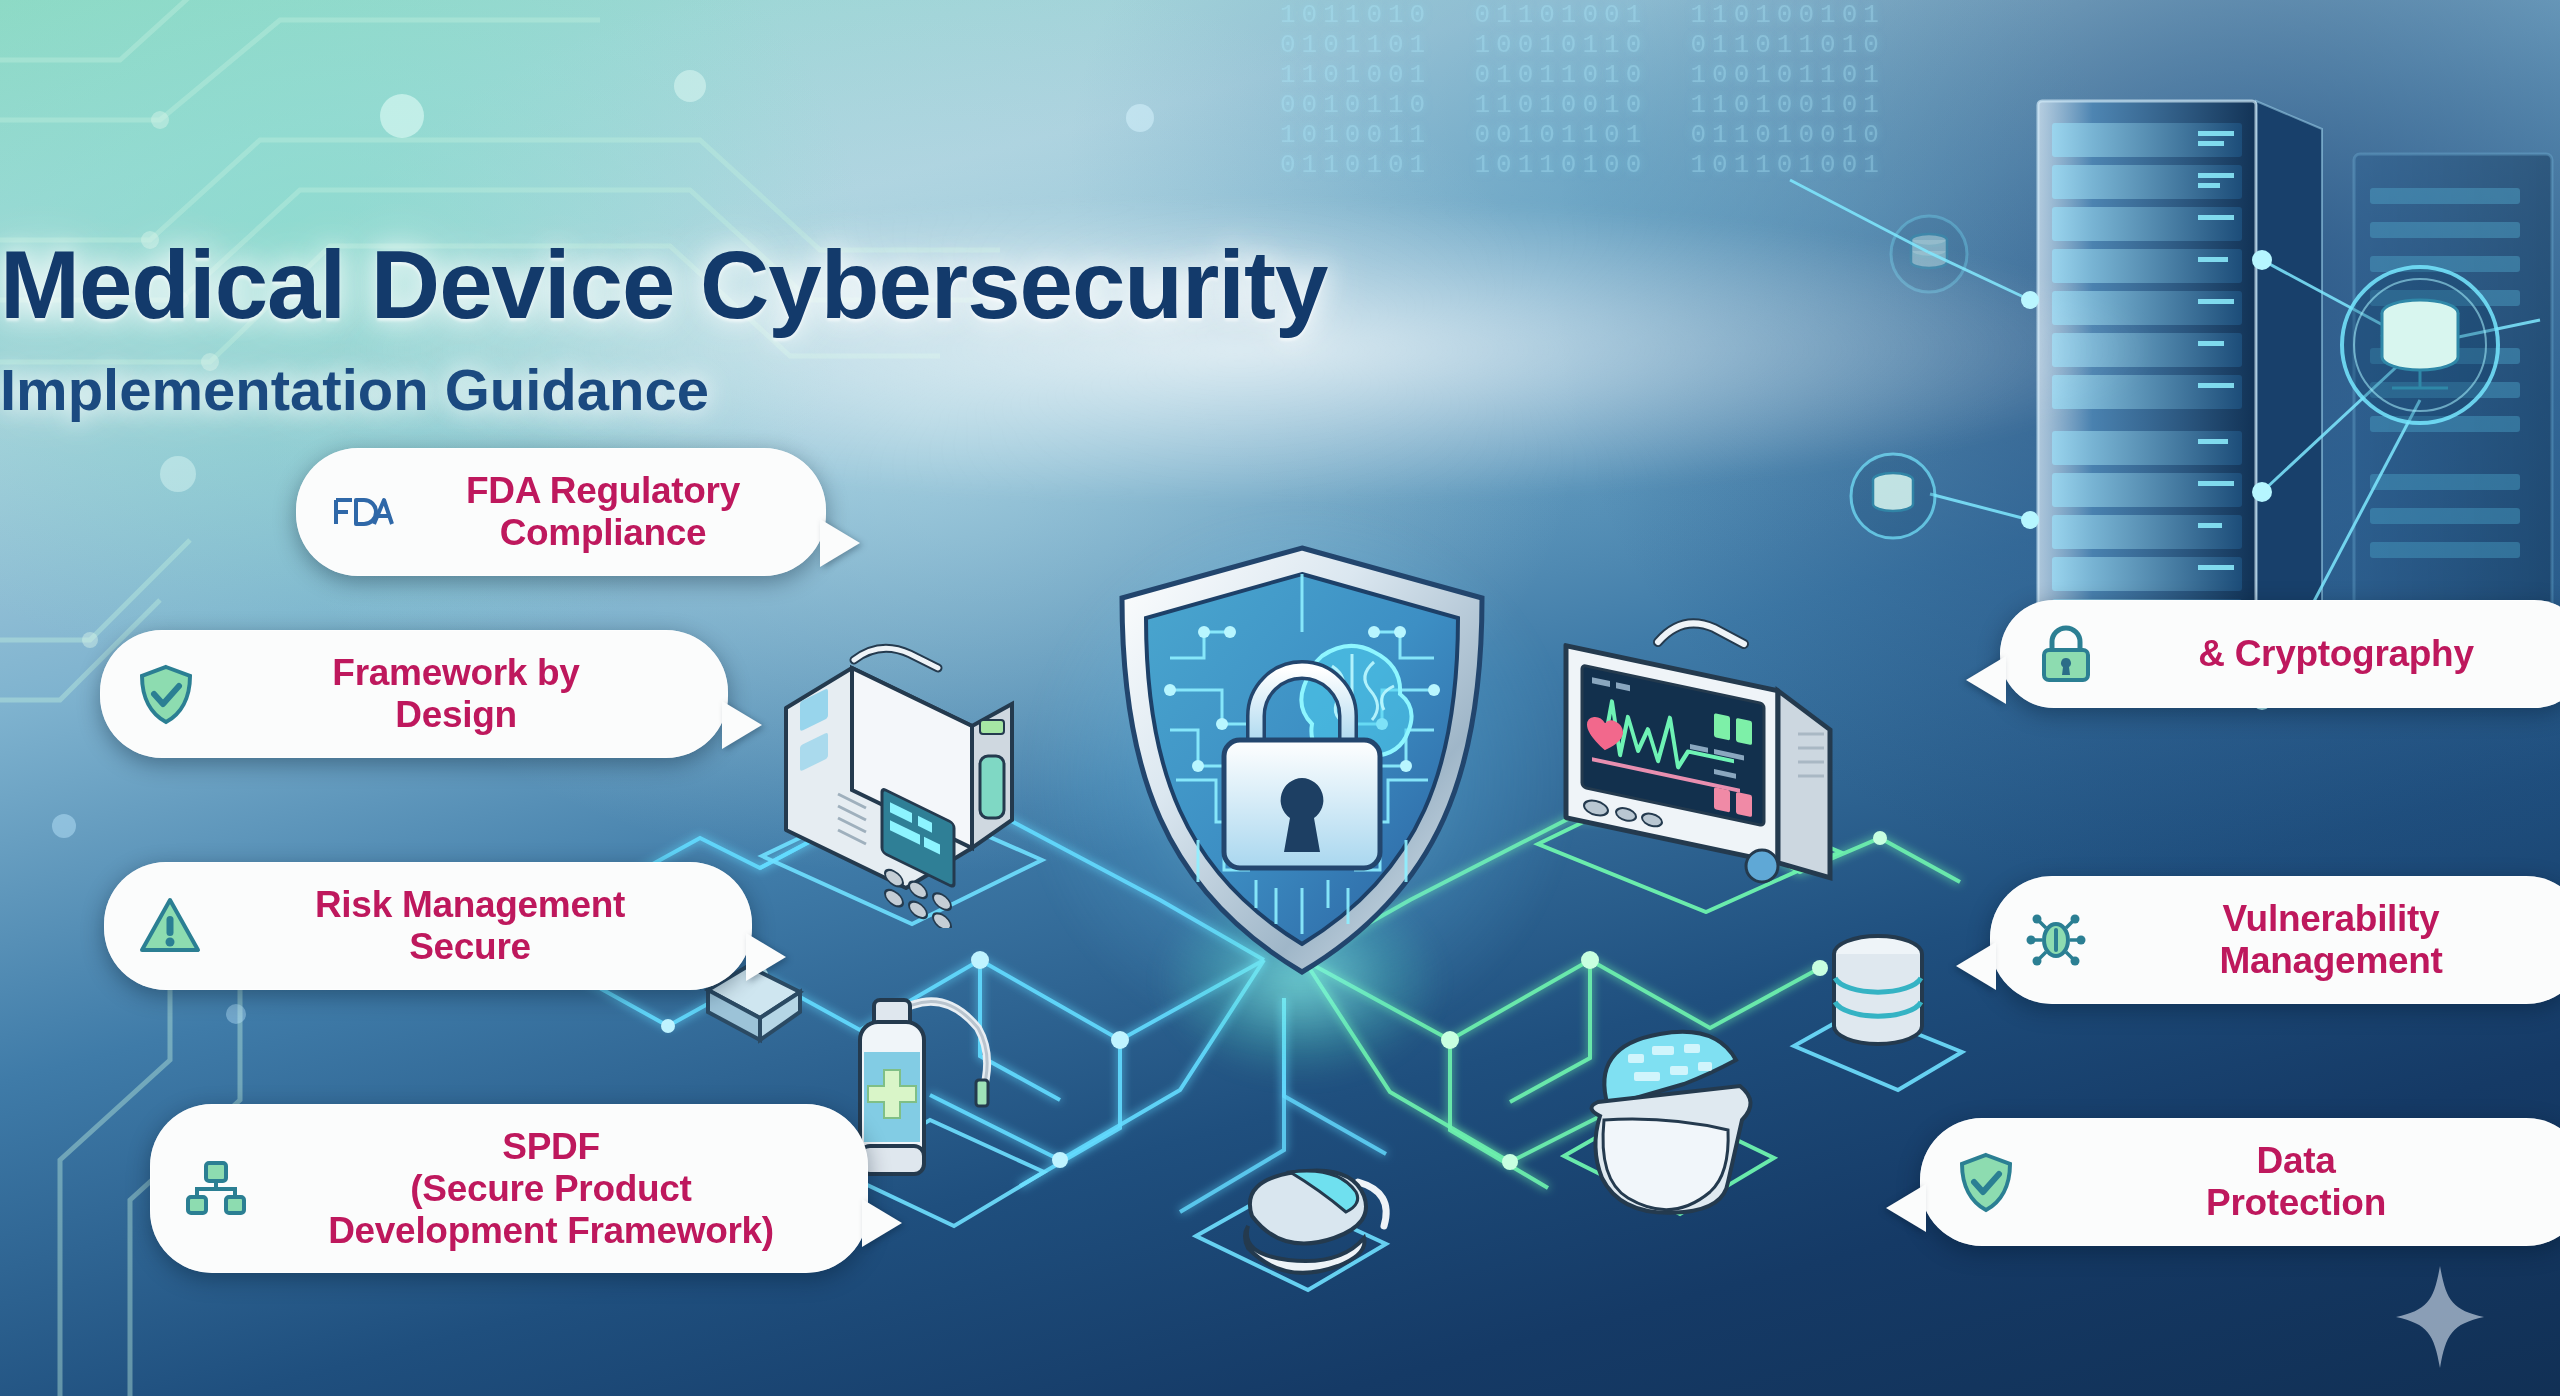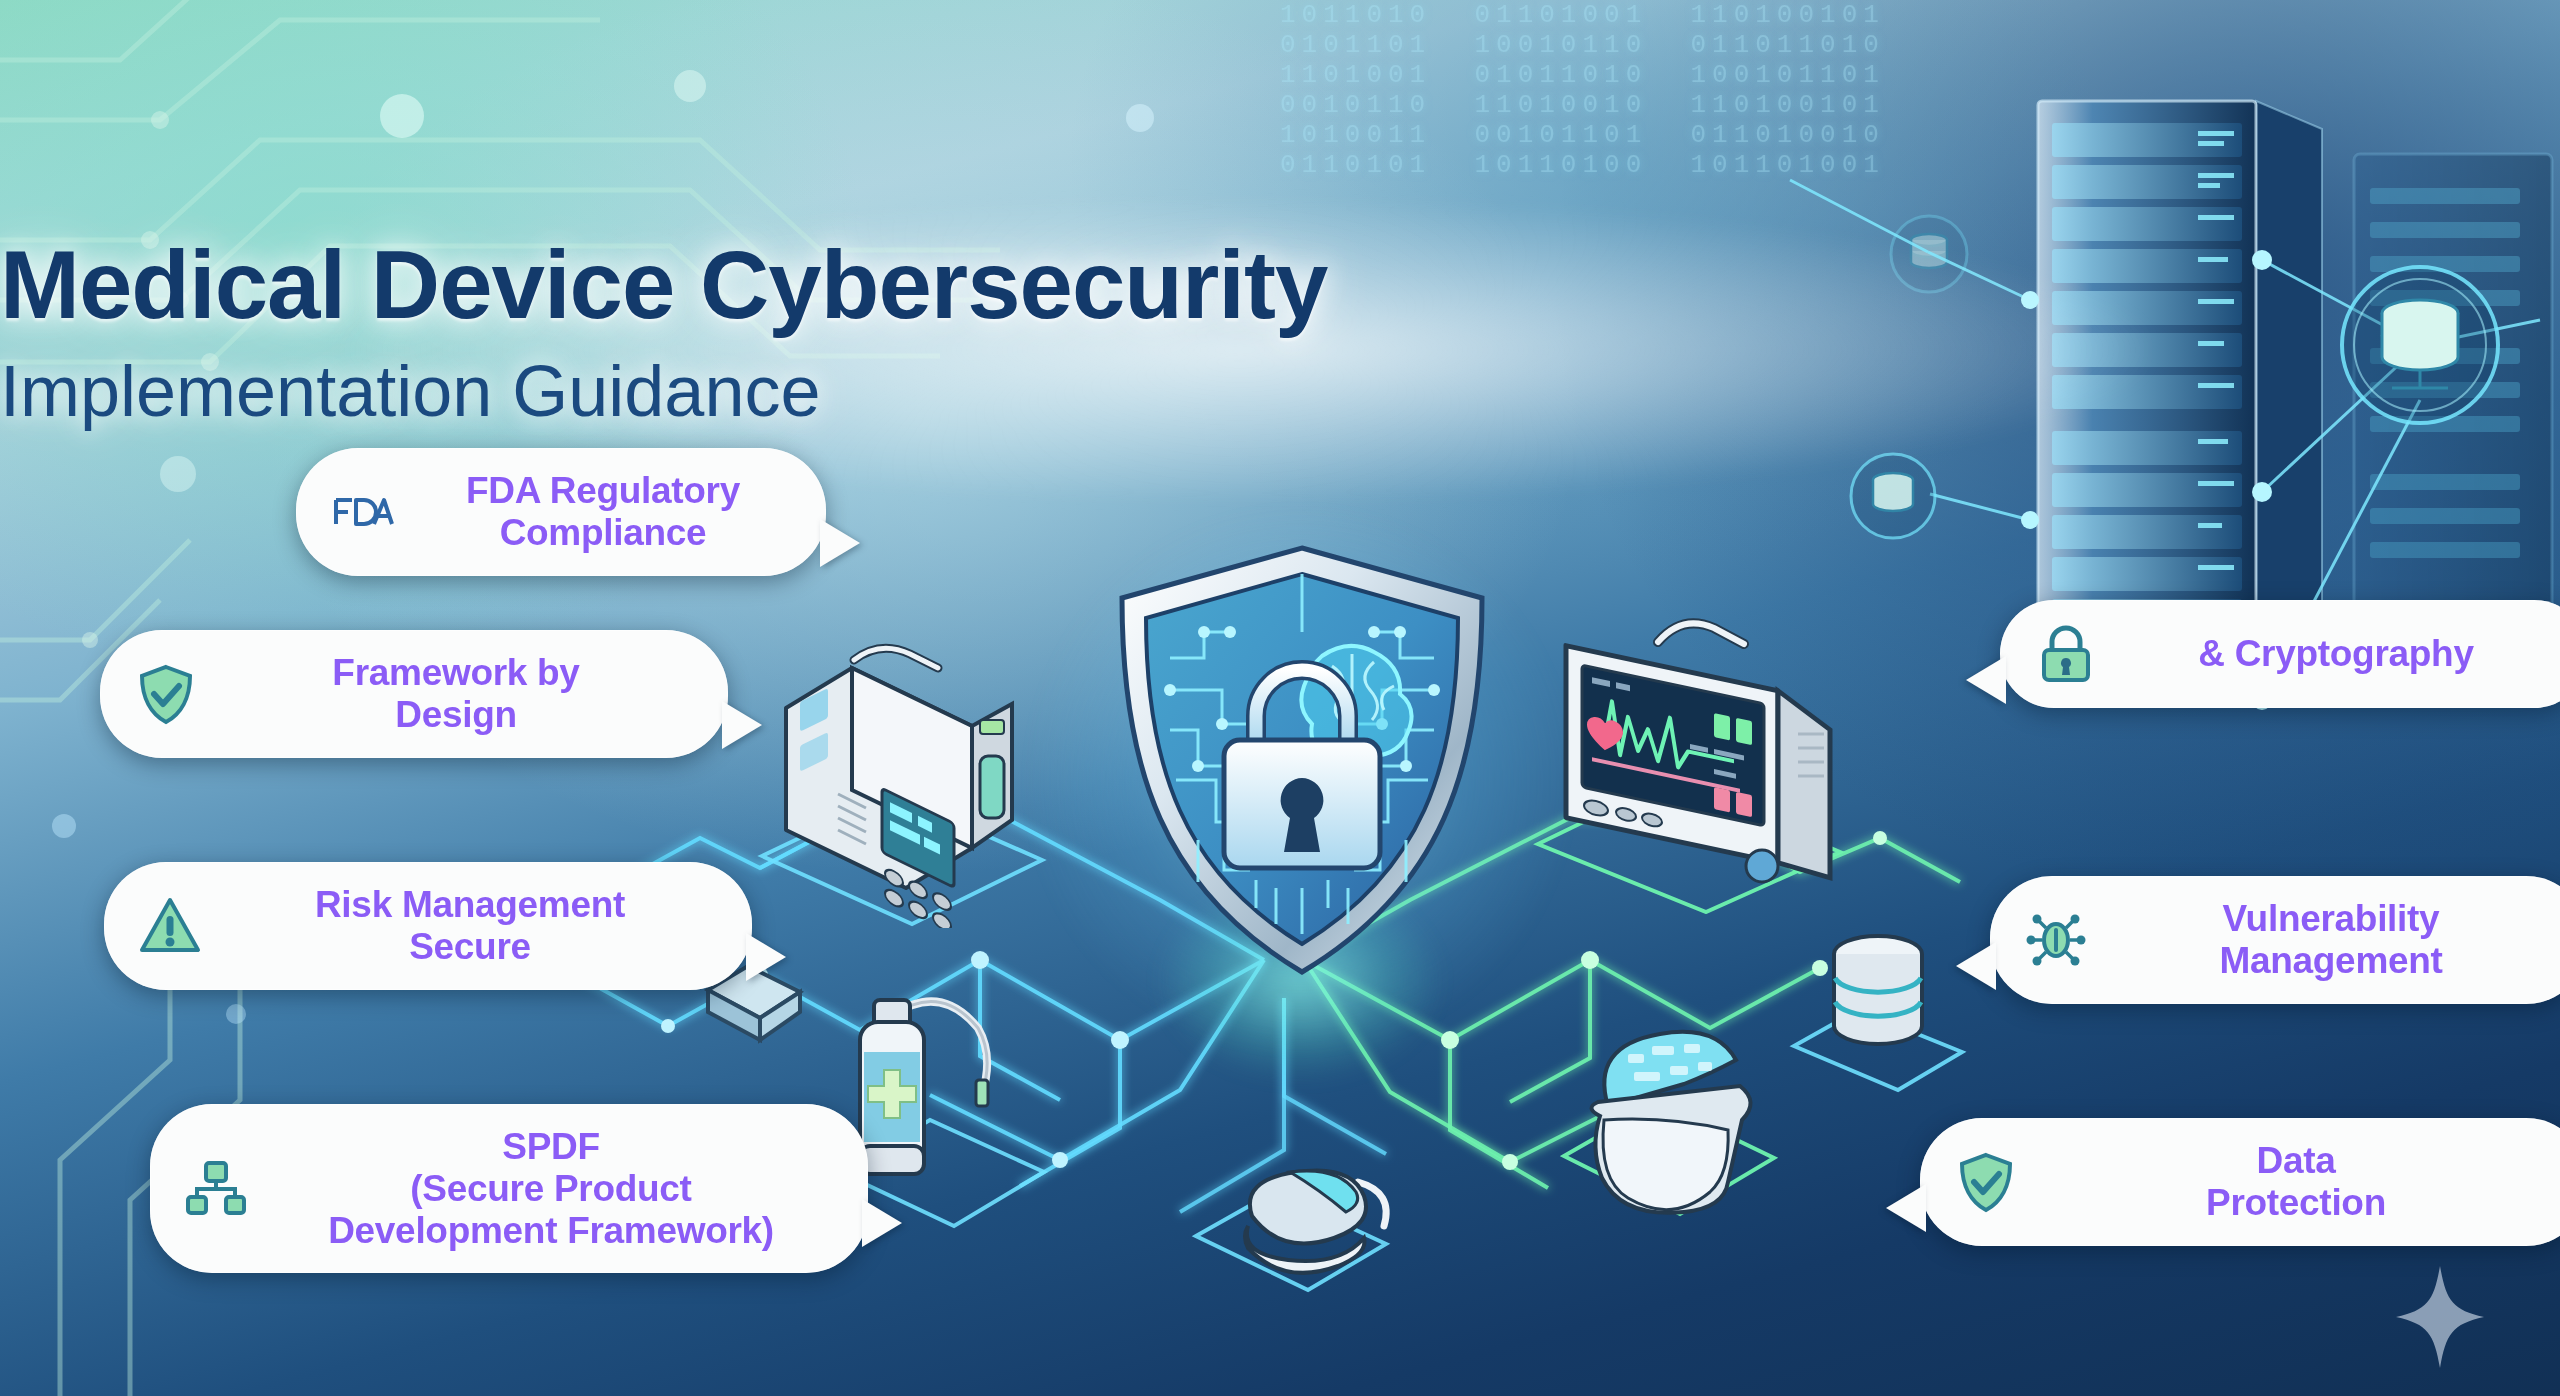--- a/index.html
+++ b/index.html
@@ -20,39 +20,39 @@
   
   #titleblock{
     position:absolute;left:0;right:0;top:236px;text-align:left;z-index:40;
   }
   #title{
     font-size:96px;font-weight:bold;color:#133a6b;letter-spacing:-1px;
     line-height:1.02;
     text-shadow:0 0 26px rgba(255,255,255,.95),0 0 52px rgba(255,255,255,.75),0 3px 3px rgba(255,255,255,.6);
   }
   #subtitle{
-    margin-top:16px;font-size:72px;font-weight:normal;color:#1b4a80;
+    margin-top:22px;font-size:58px;font-weight:bold;color:#1b4a80;
     text-shadow:0 0 22px rgba(255,255,255,.95),0 0 46px rgba(255,255,255,.7);
   }
   
   #titleglow{
     position:absolute;left:330px;top:200px;width:1820px;height:300px;
     background:radial-gradient(ellipse at center, rgba(255,255,255,.70) 0%, rgba(255,255,255,.28) 42%, rgba(255,255,255,0) 72%);
     filter:blur(8px);z-index:30;
   }
 
   
   .bubble{
     position:absolute;z-index:60;display:flex;align-items:center;gap:20px;
     background:#fbfcfc;border-radius:62px;padding:22px 34px;
     box-shadow:0 6px 22px rgba(0,20,40,.38), 0 0 0 1px rgba(255,255,255,.5) inset;
   }
   .bubble .ico{flex:0 0 auto;width:64px;height:64px;display:block;}
   .bubble .txt{
-    font-size:37px;font-weight:bold;color:#8b5cf6;line-height:1.13;
+    font-size:37px;font-weight:bold;color:#be185d;line-height:1.13;
     text-align:center;flex:1 1 auto;letter-spacing:-.3px;
   }
   .bubble .txt .l{display:block;}
   
   .bubble.tail-r::after{
     content:"";position:absolute;right:-34px;top:56%;
     border-top:24px solid transparent;border-bottom:24px solid transparent;
     border-left:40px solid #fbfcfc;
     filter:drop-shadow(3px 2px 3px rgba(0,20,40,.30));
   }

